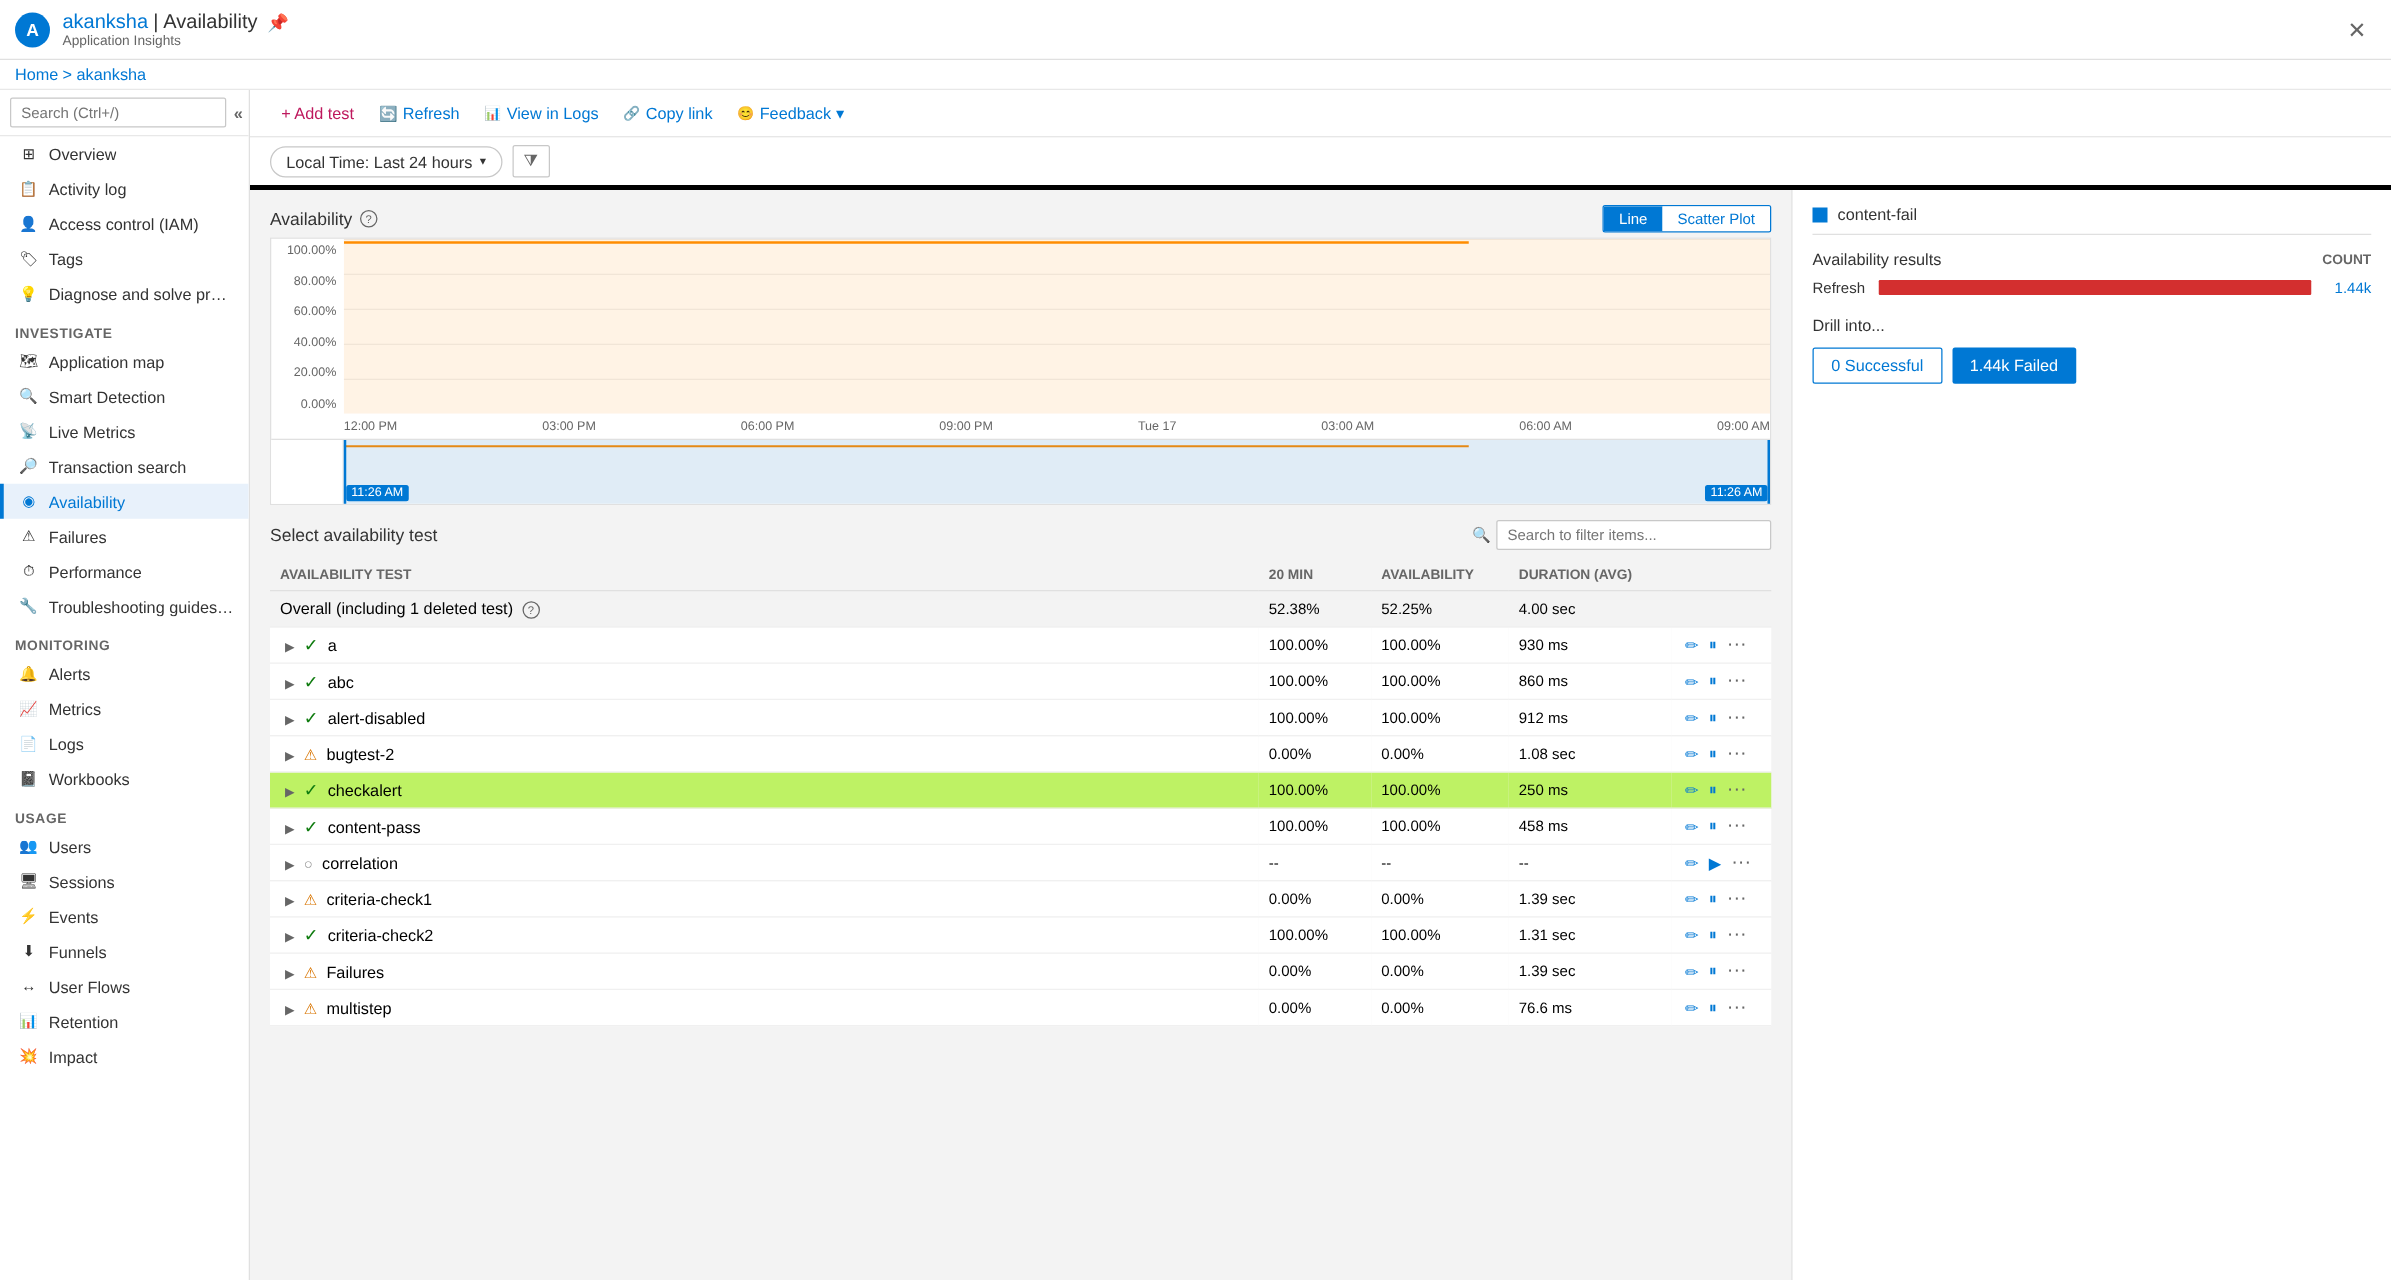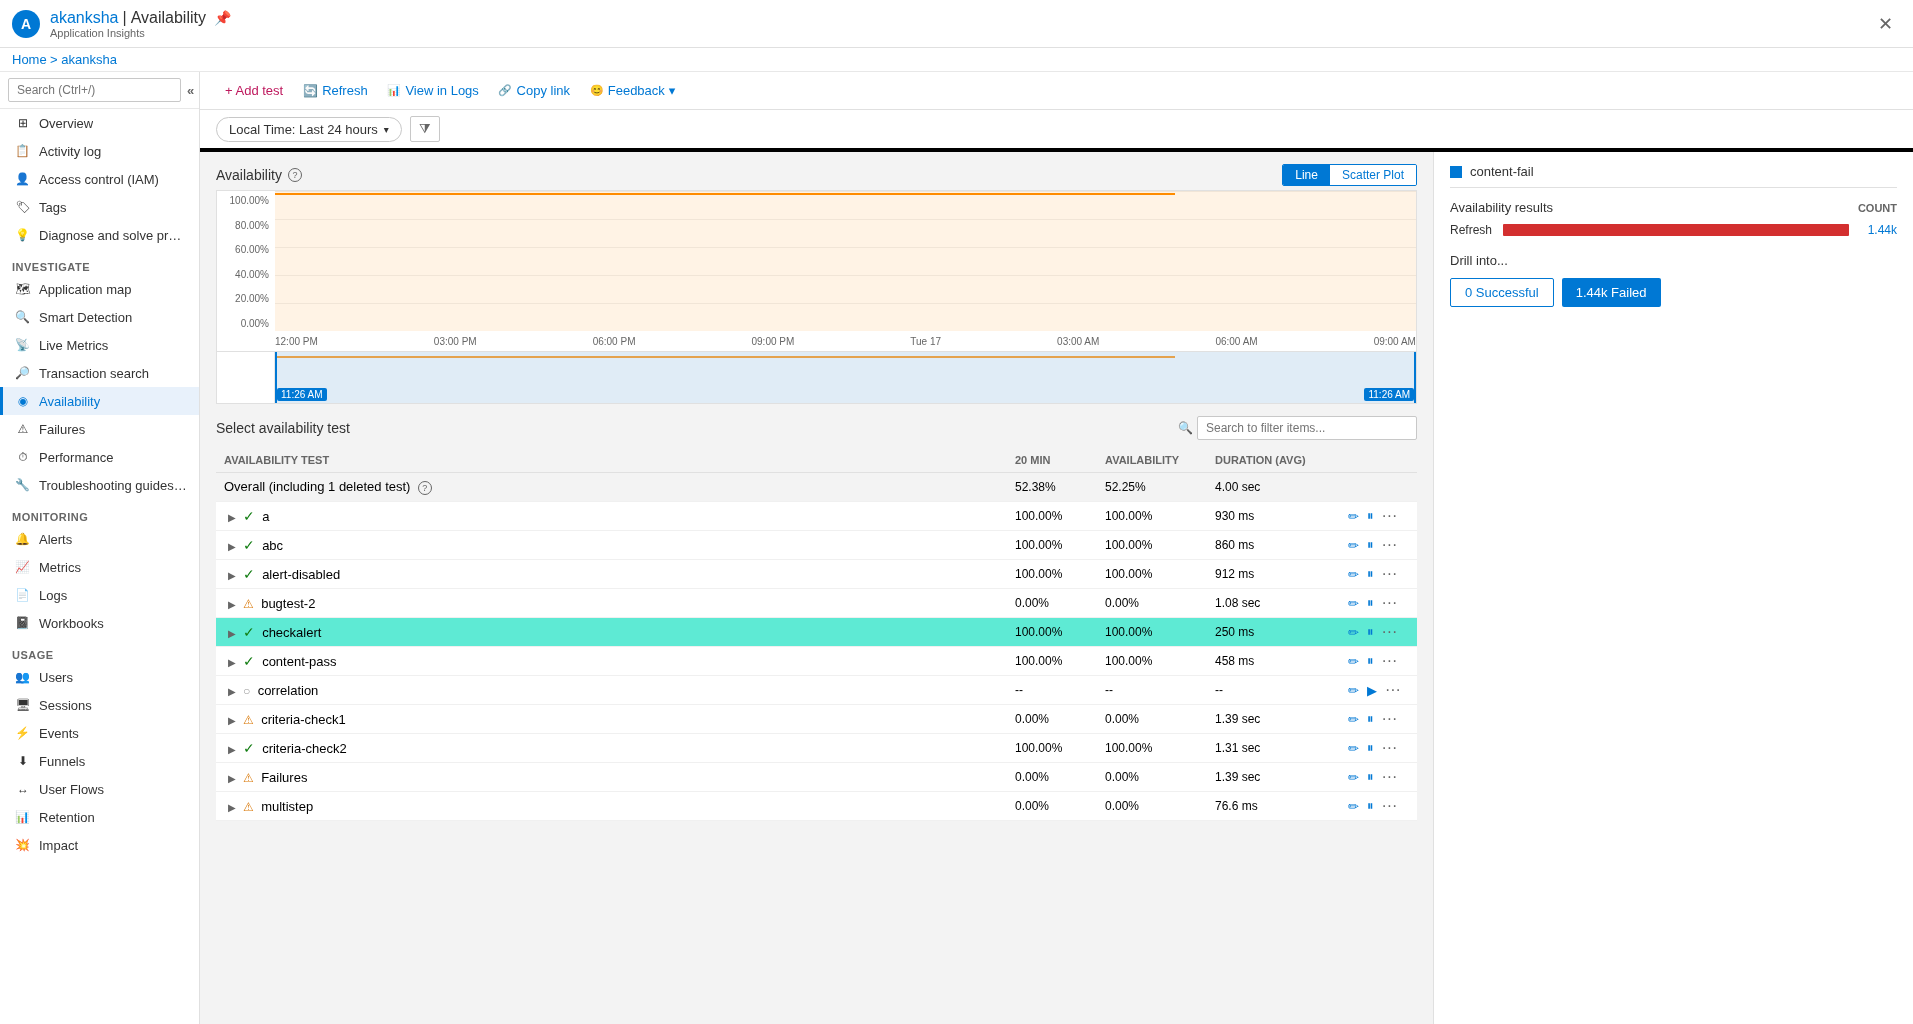--- a/index.html
+++ b/index.html
@@ -339,21 +339,21 @@
                 <td style="padding:5px 8px;border-bottom:1px solid #f0f0f0;font-size:12px;">0.00%</td>
                 <td style="padding:5px 8px;border-bottom:1px solid #f0f0f0;font-size:12px;">1.08 sec</td>
                 <td style="padding:5px 8px;border-bottom:1px solid #f0f0f0;">
                   <div style="display:flex;gap:2px;align-items:center;">
                     <button style="background:none;border:none;cursor:pointer;color:#0078d4;font-size:13px;padding:1px 3px;">✏</button>
                     <button style="background:none;border:none;cursor:pointer;color:#0078d4;font-size:13px;padding:1px 3px;">⏸</button>
                     <button style="background:none;border:none;cursor:pointer;color:#666;font-size:16px;padding:1px 3px;line-height:1;">···</button>
                   </div>
                 </td>
               </tr>
-              <tr style="background: #5eead4;">
+              <tr style="background: #bef264;">
                 <td style="padding:5px 8px;border-bottom:1px solid #f0f0f0;font-size:12px;">
                   <button style="background:none;border:none;cursor:pointer;color:#666;padding:0 4px;font-size:10px;">▶</button>
                   <span style="color:#107c10;font-size:14px;margin-right:4px;">✓</span>
                   <span>checkalert</span>
                 </td>
                 <td style="padding:5px 8px;border-bottom:1px solid #f0f0f0;font-size:12px;">100.00%</td>
                 <td style="padding:5px 8px;border-bottom:1px solid #f0f0f0;font-size:12px;">100.00%</td>
                 <td style="padding:5px 8px;border-bottom:1px solid #f0f0f0;font-size:12px;">250 ms</td>
                 <td style="padding:5px 8px;border-bottom:1px solid #f0f0f0;">
                   <div style="display:flex;gap:2px;align-items:center;">

